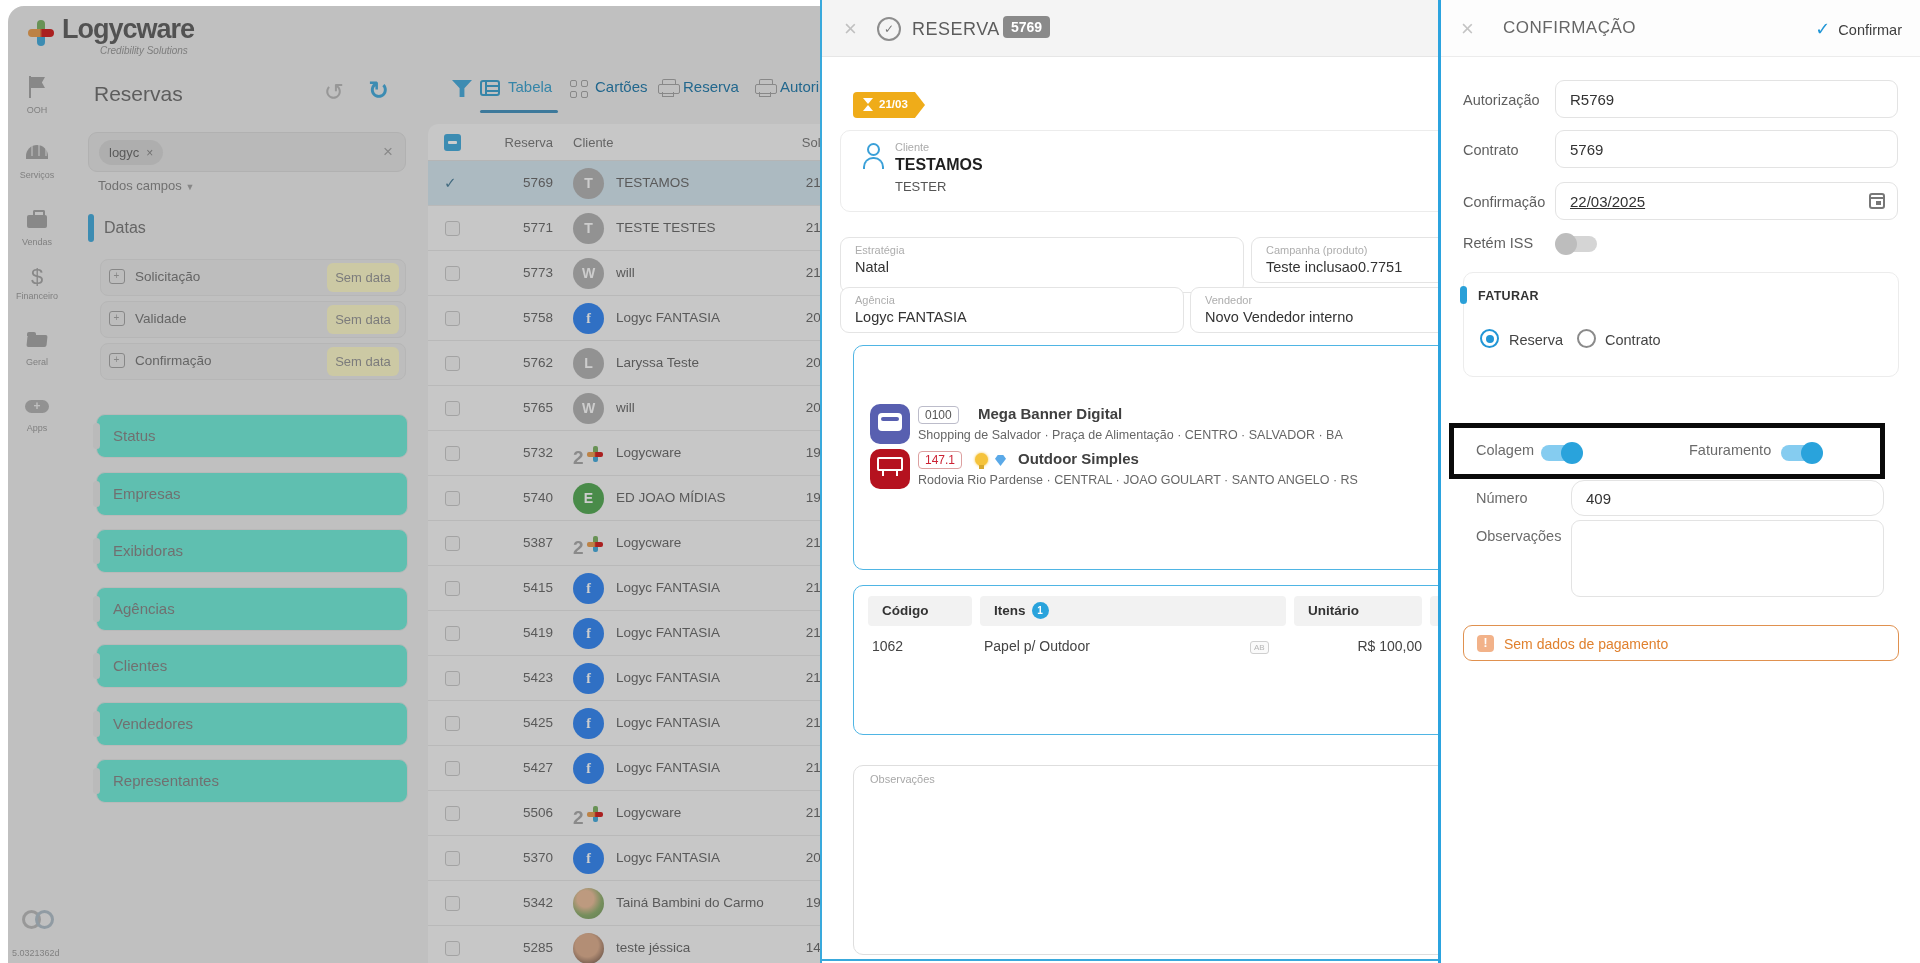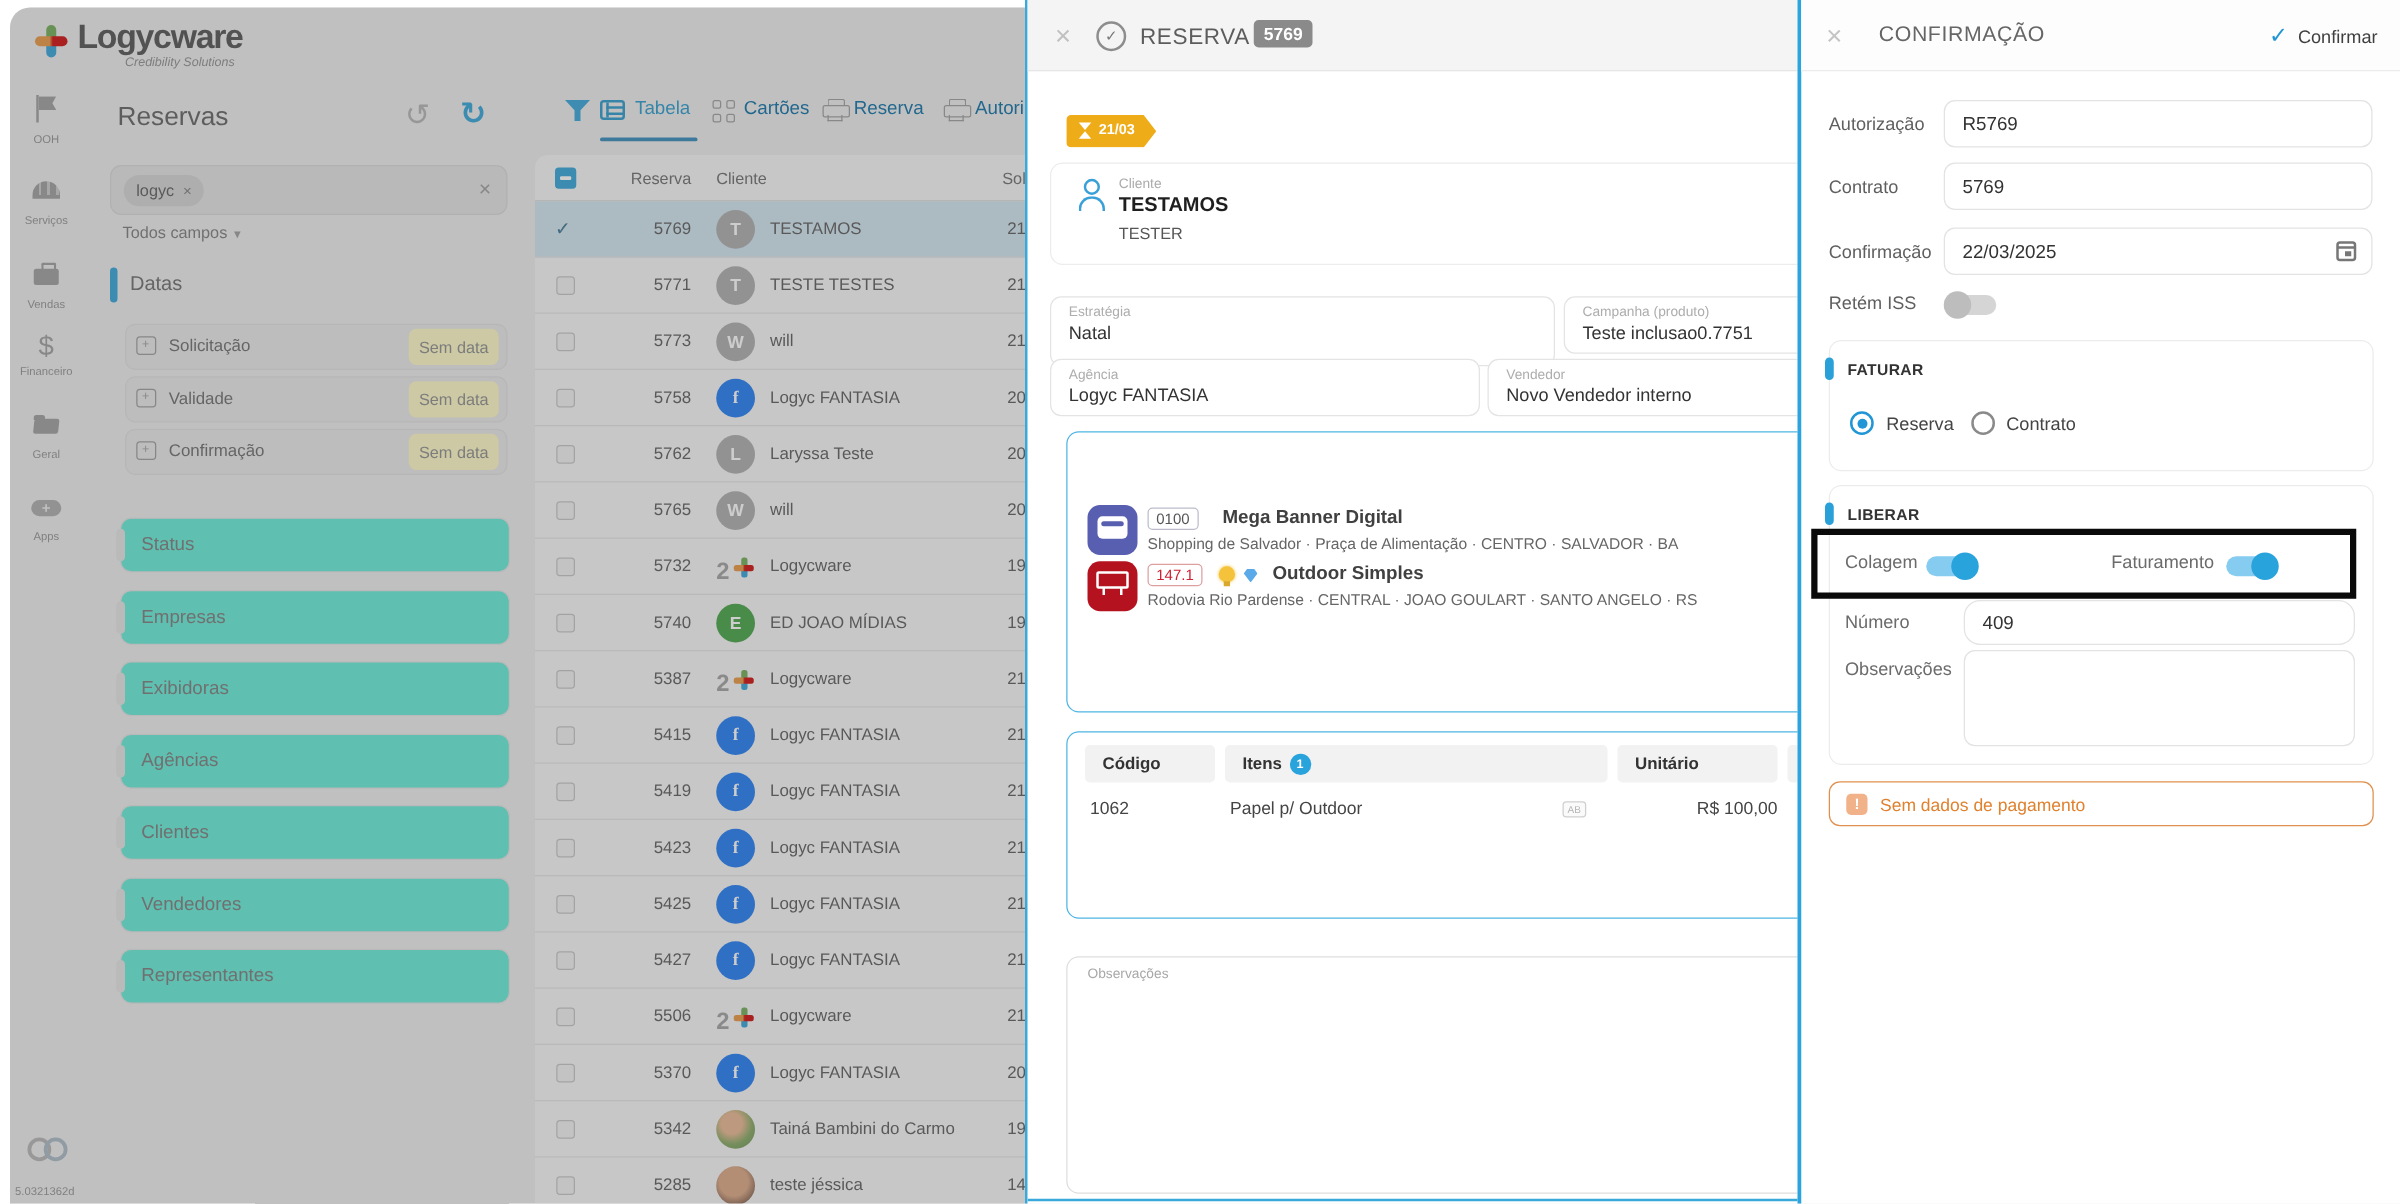--- a/index.html
+++ b/index.html
@@ -519,40 +519,36 @@
       <div class="cf-confirm"><span class="chk">✓</span><span>Confirmar</span></div>
     </div>
 
     <div class="cf-label" style="top:92px;">Autorização</div>
     <div class="cf-input" style="top:80px;">R5769</div>
 
     <div class="cf-label" style="top:142px;">Contrato</div>
     <div class="cf-input" style="top:130px;">5769</div>
 
     <div class="cf-label" style="top:194px;">Confirmação</div>
-    <div class="cf-input" style="top:182px;"><span>22/03/2025</span><span class="cal2"></span></div>
+    <div class="cf-input" style="top:182px;text-decoration:underline;"><span>22/03/2025</span><span class="cal2"></span></div>
 
     <div class="cf-label" style="top:235px;">Retém ISS</div>
     <div class="switch off" style="left:116px; top:236px;">
         <span class="knob"></span>
       </div>
 
     <div class="cf-card" style="top:272px; height:105px;">
       <div class="bar"></div>
       <div class="ctitle">FATURAR</div>
       <div class="radio selc" style="left:16px; top:56px;"></div>
       <div class="rlabel" style="left:45px; top:59px;">Reserva</div>
       <div class="radio un" style="left:113px; top:56px;"></div>
       <div class="rlabel" style="left:141px; top:59px;">Contrato</div>
     </div>
 
-    <div class="cf-card" style="top:388px; height:224px;">
-      <div class="bar"></div>
-      <div class="ctitle">LIBERAR</div>
-    </div>
 
     <div class="lib-label" style="left:35px; top:442px;">Colagem</div>
     <div class="switch on" style="left:100px; top:445px;">
         <span class="knob"></span>
       </div>
     <div class="lib-label" style="left:248px; top:442px;">Faturamento</div>
     <div class="switch on" style="left:340px; top:445px;">
         <span class="knob"></span>
       </div>
     <div class="black-rect"></div>

